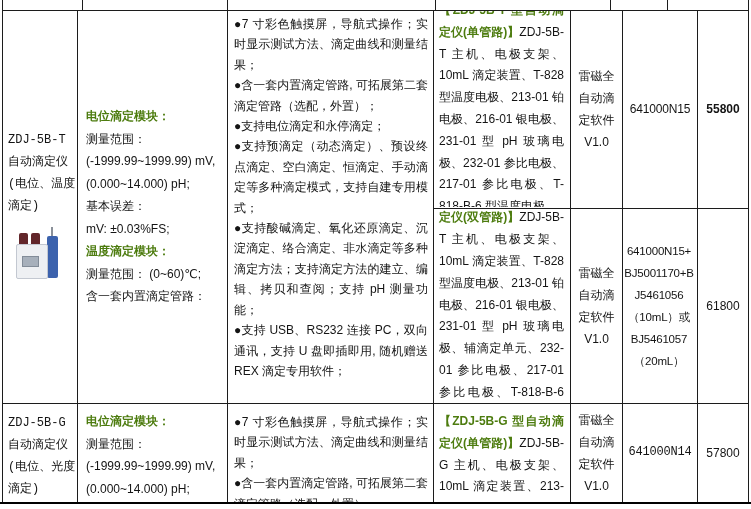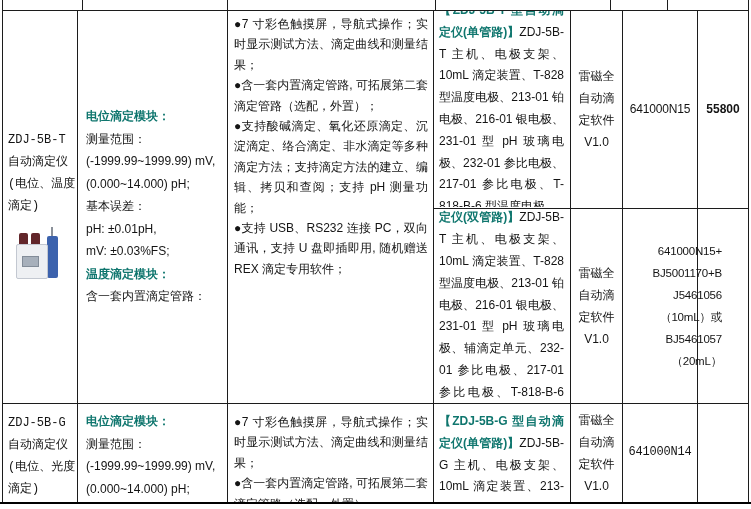--- a/index.html
+++ b/index.html
@@ -7,21 +7,21 @@
     position:relative; width:751px; height:509px; background:#ffffff; overflow:hidden;
     font-family:"Liberation Sans","DejaVu Sans",sans-serif; color:#141414;
   }
   .vline { position:absolute; width:1px; background:#1c1c1c; }
   .hline { position:absolute; height:1px; background:#1c1c1c; }
   .hline.thick { height:2px; background:#000; }
   .cell { position:absolute; box-sizing:border-box; overflow:hidden; font-size:12px; }
   .vcenter { display:flex; flex-direction:column; justify-content:center; }
   .hcenter { align-items:center; text-align:center; }
   .ln { white-space:nowrap; }
-  .b { font-weight:bold; color:#0f766e; }
+  .b { font-weight:bold; color:#4d7c0f; }
   .product-cell { line-height:22px; padding-left:5px;font-family:Liberation Mono, monospace; }
   .specs-cell { line-height:22.5px; padding-left:8px; }
   .features-cell { line-height:20.4px; padding:3px 5px 0 6px; }
   .features-cell .ln { white-space:normal; text-align:justify; }
   .config-cell { line-height:21.8px; padding:0 5px; text-align:justify; }
   .config-cell.toppad { padding-top:7px; }
   .software-cell { line-height:22px; text-align:center; padding:0 4px; }
   .part-cell { line-height:22px; text-align:center; letter-spacing:-0.2px; }
   .part-cell.multi { font-size:11.5px; }
   .part-cell .ln { white-space:nowrap; }
@@ -83,29 +83,31 @@
       <div class="pscreen"></div>
     </div>
   </div>
 
   <div class="cell specs-cell vcenter" style="left:78px;top:11px;width:148px;height:391px;">
       <div class="ln b">电位滴定模块：</div>
       <div class="ln">测量范围：</div>
       <div class="ln">(-1999.99~1999.99) mV,</div>
       <div class="ln">(0.000~14.000) pH;</div>
       <div class="ln">基本误差：</div>
-      <div class="ln">pH: ±0.01pH,</div>
       <div class="ln">mV: ±0.03%FS;</div>
       <div class="ln b">温度滴定模块：</div>
+      <div class="ln">测量范围： (0~60)℃;</div>
       <div class="ln">含一套内置滴定管路：</div>
     </div>
 
   <div class="cell features-cell" style="left:228px;top:11px;width:205px;height:391px;">
       <div class="ln">●7 寸彩色触摸屏，导航式操作；实时显示测试方法、滴定曲线和测量结果；</div>
       <div class="ln">●含一套内置滴定管路, 可拓展第二套滴定管路（选配，外置）；</div>
+      <div class="ln">●支持电位滴定和永停滴定；</div>
+      <div class="ln">●支持预滴定（动态滴定）、预设终点滴定、空白滴定、恒滴定、手动滴定等多种滴定模式，支持自建专用模式；</div>
       <div class="ln">●支持酸碱滴定、氧化还原滴定、沉淀滴定、络合滴定、非水滴定等多种滴定方法；支持滴定方法的建立、编辑、拷贝和查阅；支持 pH 测量功能；</div>
       <div class="ln">●支持 USB、RS232 连接 PC，双向通讯，支持 U 盘即插即用, 随机赠送 REX 滴定专用软件；</div>
     </div>
 
   <div class="cell config-cell vcenter" style="left:434px;top:11px;width:135px;height:196px;">
     <div style="white-space:normal;">
       <span class="b">【ZDJ-5B-T 型自动滴定仪(单管路)】</span><span>ZDJ-5B-T 主机、电极支架、10mL 滴定装置、T-828 型温度电极、213-01 铂电极、216-01 银电极、231-01 型 pH 玻璃电极、232-01 参比电极、217-01 参比电极、T-818-B-6 型温度电极</span>
     </div>
   </div>
 
@@ -124,29 +126,32 @@
   <div class="cell config-cell vcenter" style="left:434px;top:209px;width:135px;height:193px;">
     <div style="white-space:normal;">
       <span class="b">【ZDJ-5B-T 型自动滴定仪(双管路)】</span><span>ZDJ-5B-T 主机、电极支架、10mL 滴定装置、T-828 型温度电极、213-01 铂电极、216-01 银电极、231-01 型 pH 玻璃电极、辅滴定单元、232-01 参比电极、217-01 参比电极、T-818-B-6 型温度电极</span>
     </div>
   </div>
 
   <div class="cell software-cell vcenter hcenter" style="left:571px;top:209px;width:51px;height:193px;">
     <div style="white-space:normal;">雷磁全自动滴定软件 V1.0</div>
   </div>
 
-  <div class="cell part-cell multi vcenter hcenter" style="left:648px;top:209px;width:74px;height:193px;align-items:flex-end;">
+  <div class="cell part-cell multi vcenter hcenter" style="left:622px;top:209px;width:74px;height:193px;">
       <div class="ln">641000N15+</div>
       <div class="ln">BJ5001170+B</div>
       <div class="ln">J5461056</div>
       <div class="ln">（10mL）或</div>
       <div class="ln">BJ5461057</div>
       <div class="ln">（20mL）</div>
     </div>
 
+  <div class="cell price-cell vcenter hcenter" style="left:698px;top:209px;width:50px;height:193px;">
+    <div>61800</div>
+  </div>
 
   <div class="cell product-cell" style="left:3px;top:404px;width:73px;height:98px;padding-top:8px;">
       <div class="ln">ZDJ-5B-G</div>
       <div class="ln">自动滴定仪</div>
       <div class="ln">(电位、光度</div>
       <div class="ln">滴定)</div>
     </div>
 
   <div class="cell specs-cell" style="left:78px;top:404px;width:148px;height:98px;padding-top:6px;">
       <div class="ln b">电位滴定模块：</div>
@@ -168,14 +173,17 @@
   </div>
 
   <div class="cell software-cell vcenter hcenter" style="left:571px;top:404px;width:51px;height:98px;">
     <div style="white-space:normal;">雷磁全自动滴定软件 V1.0</div>
   </div>
 
   <div class="cell part-cell vcenter hcenter" style="left:623px;top:403px;width:74px;height:98px;font-family:Liberation Mono, monospace;">
     <div>641000N14</div>
   </div>
 
+  <div class="cell price-cell vcenter hcenter" style="left:698px;top:404px;width:50px;height:98px;">
+    <div>57800</div>
+  </div>
 
 </div>
 
 </body></html>

